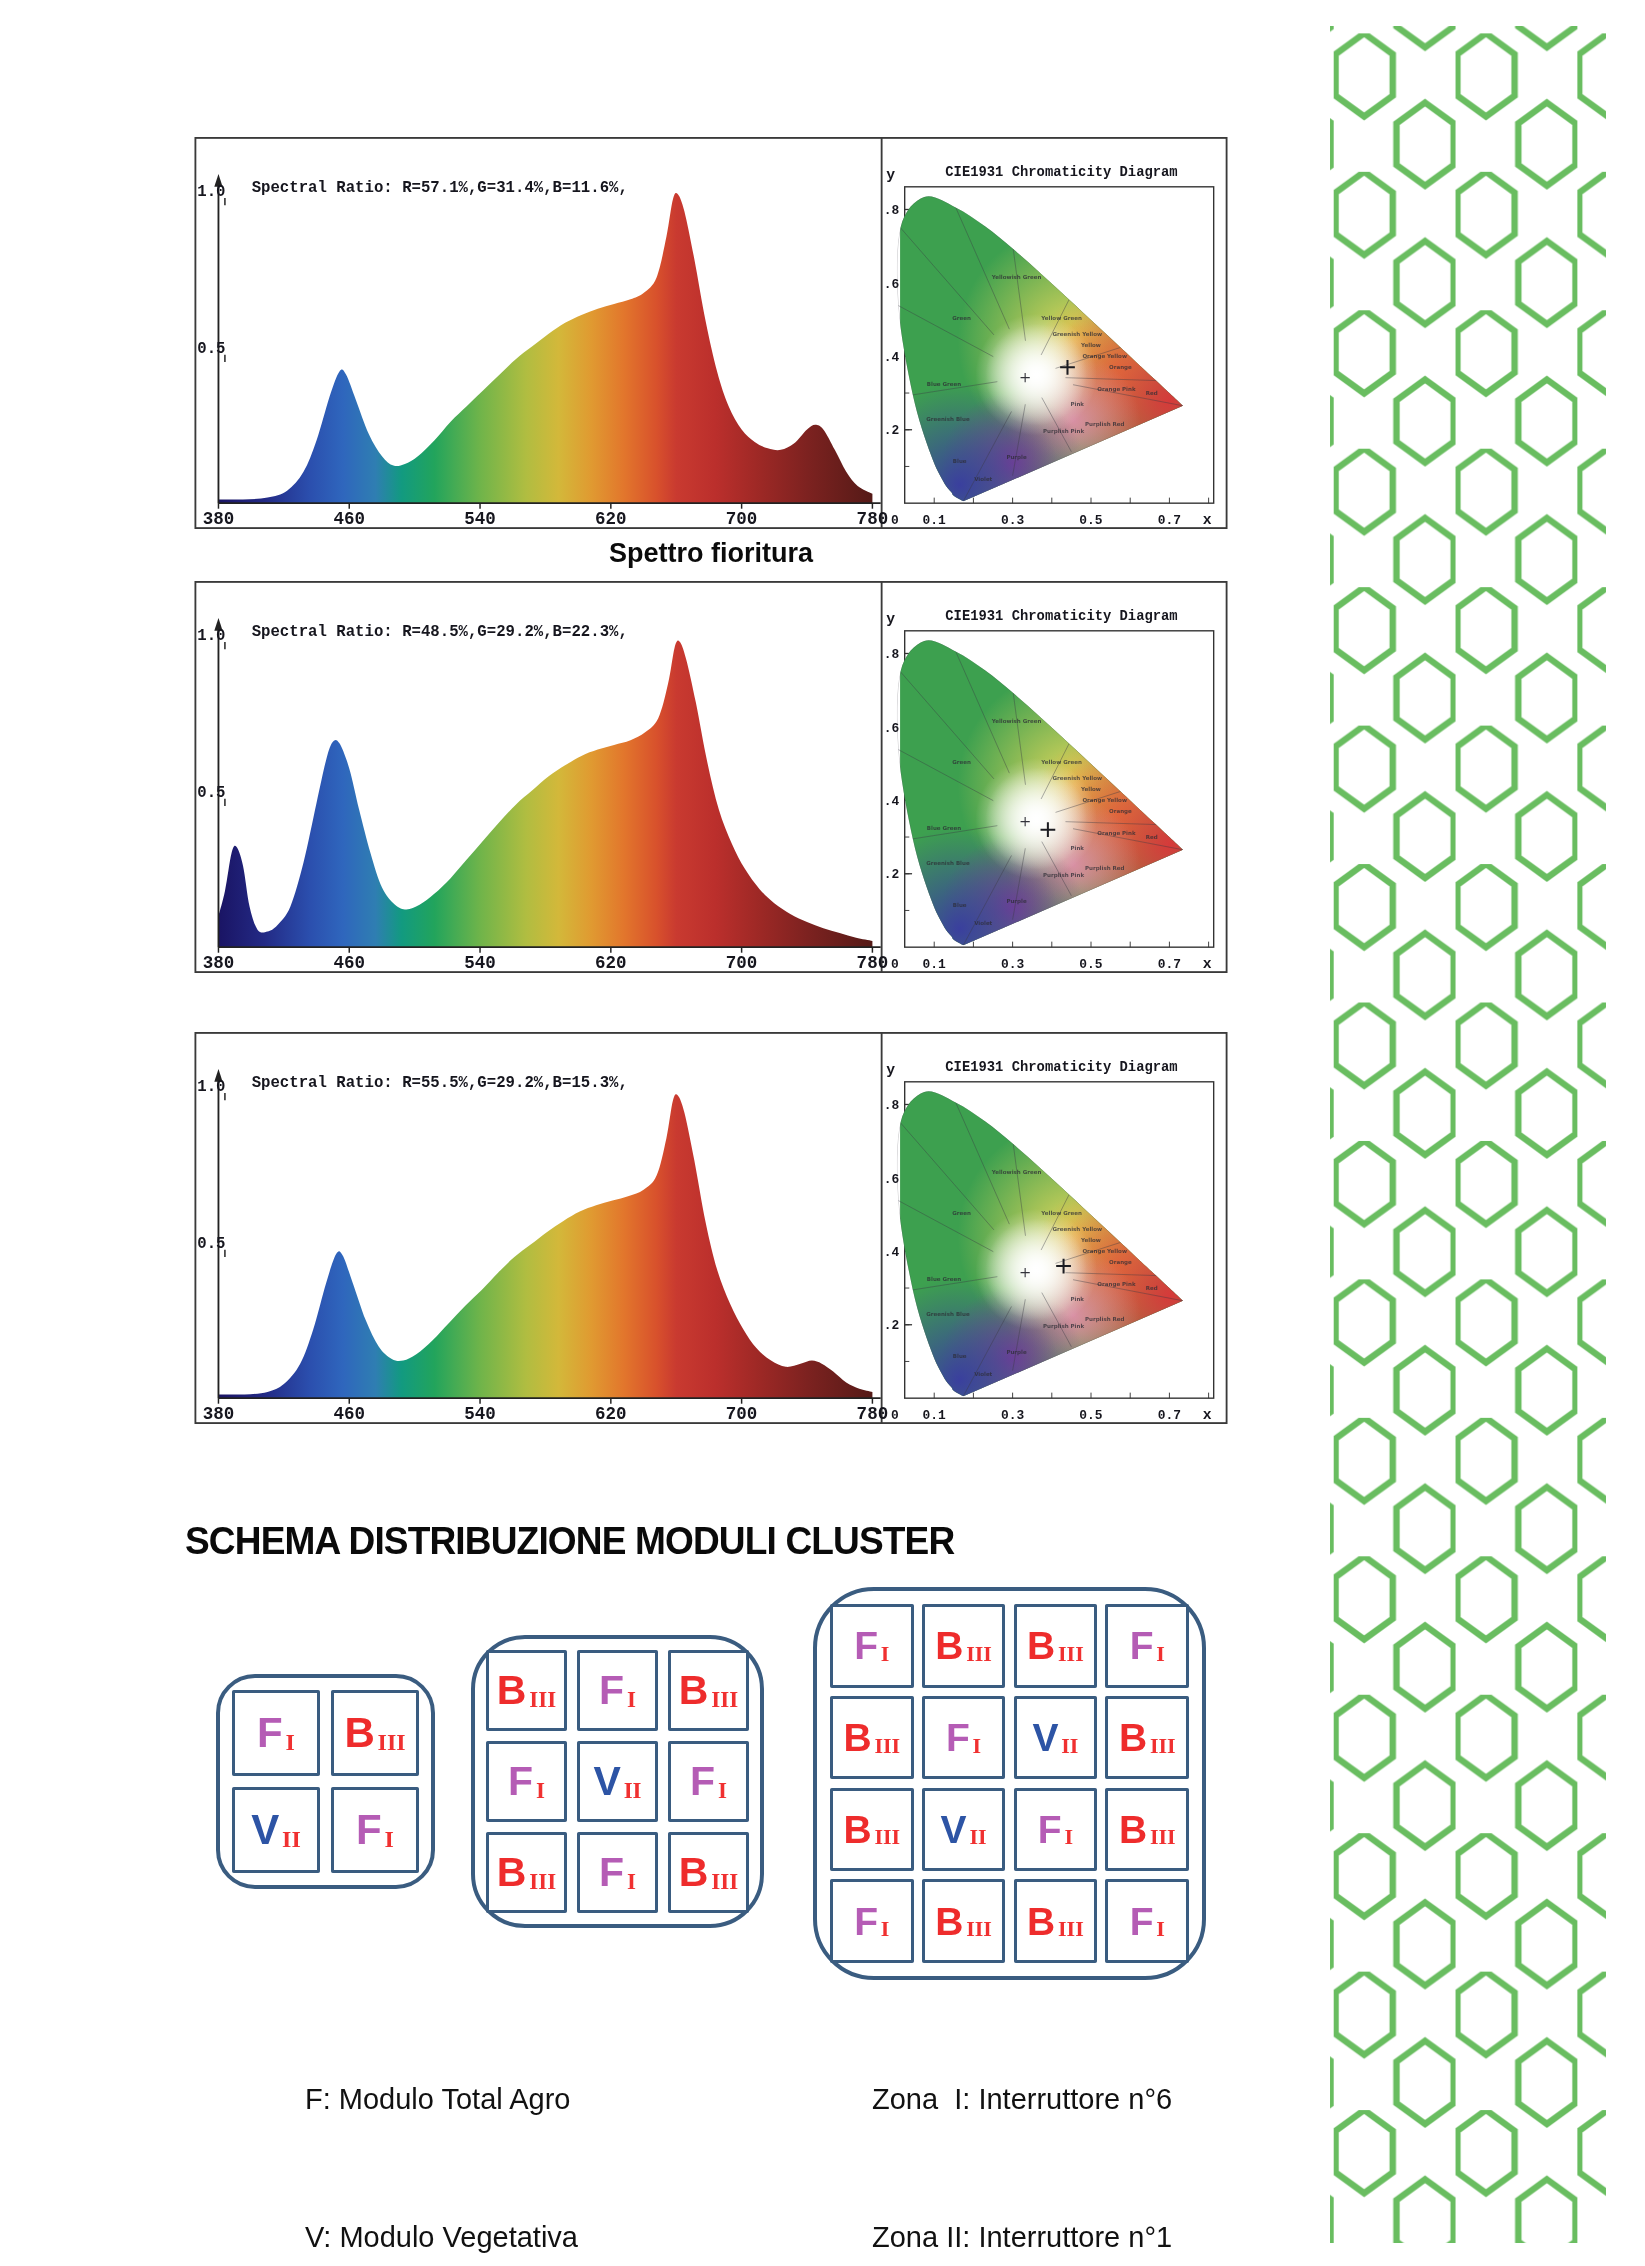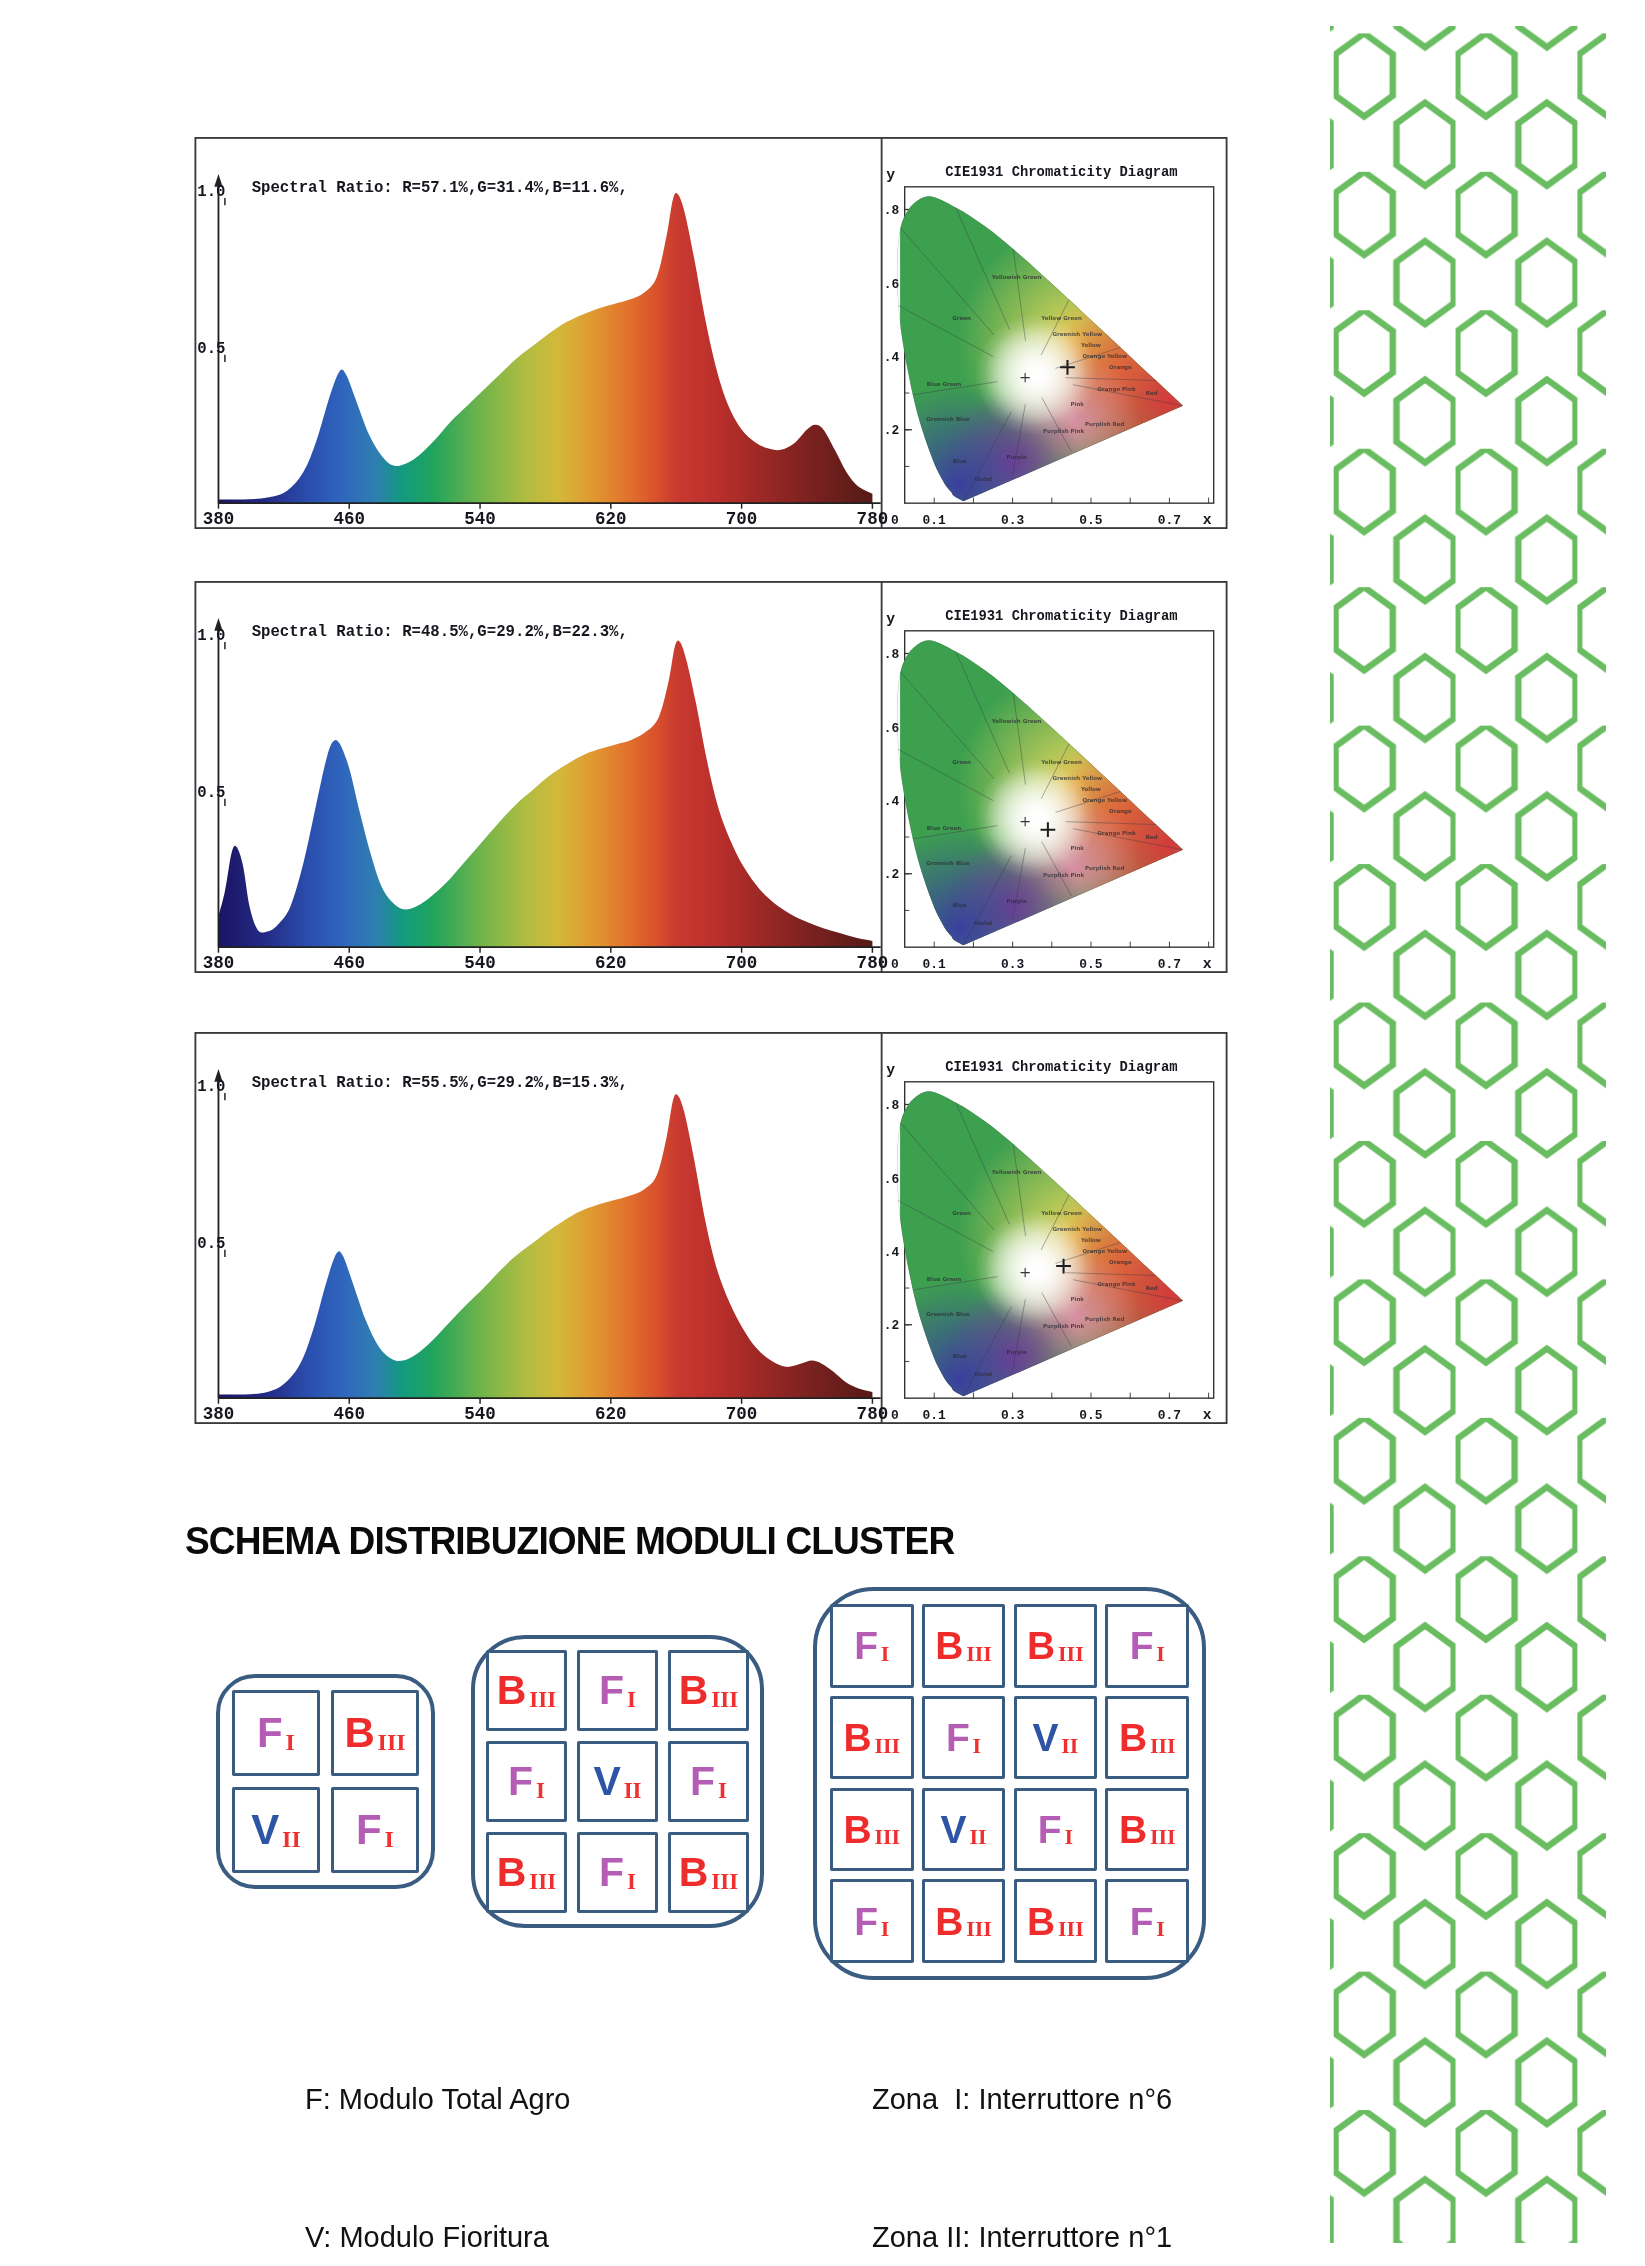--- a/index.html
+++ b/index.html
@@ -188,20 +188,21 @@
           <text x="942.25" y="321.38" font-size="6" text-anchor="middle" class="cie-lab">Purplish Pink</text>
           <text x="891.25" y="349.24" font-size="6" text-anchor="middle" class="cie-lab">Purple</text>
           <text x="855.125" y="373.12" font-size="6" text-anchor="middle" class="cie-lab">Violet</text>
           <text x="829.625" y="353.22" font-size="6" text-anchor="middle" class="cie-lab">Blue</text>
           <text x="816.875" y="307.45" font-size="6" text-anchor="middle" class="cie-lab">Greenish Blue</text>
           <text x="812.625" y="269.64" font-size="6" text-anchor="middle" class="cie-lab">Blue Green</text>
         </g>
         <path d="M895.6,260.884 h10 M900.6,255.88400000000001 v10" stroke="#33333b" stroke-width="1.2" fill="none"></path>
         <path d="M938.5,249.74 h16 M946.5,241.74 v16" stroke="#1d1d22" stroke-width="2.2" fill="none"></path>
       </svg></div>
+  <div class="chart-caption" style="top:538px">Spettro fioritura</div>
 
   <div class="chart-canvas" style="top:581px"><svg viewBox="0 0 1120 425" width="1034" height="392">
         <defs>
           <linearGradient id="sg1" gradientUnits="userSpaceOnUse" x1="26" y1="0" x2="735" y2="0">
             <stop offset="0%" stop-color="#1a1464"></stop>
             <stop offset="7.000000000000001%" stop-color="#232a85"></stop>
             <stop offset="14.000000000000002%" stop-color="#2b4fae"></stop>
             <stop offset="19%" stop-color="#2f66bd"></stop>
             <stop offset="24%" stop-color="#2f7eb2"></stop>
             <stop offset="28.000000000000004%" stop-color="#129a80"></stop>
@@ -634,21 +635,21 @@
         <span class="numeral" style="color: rgb(240, 48, 48);">III</span>
       </div>
       <div class="cell" style="border-color: rgb(58, 92, 128);">
         <span class="letter" style="color: rgb(181, 92, 181);">F</span>
         <span class="numeral" style="color: rgb(240, 48, 48);">I</span>
       </div>
     </div>
 
   <div class="legend-block legend-modules">
     <div>F: Modulo Total Agro</div>
-    <div>V: Modulo Fioritura</div>
+    <div>V: Modulo Vegetativa</div>
     
   </div>
   <div class="legend-block legend-zones">
     <div>Zona  I: Interruttore n°6</div>
     <div>Zona II: Interruttore n°1</div>
     
   </div>
 
   <div class="honeycomb">
     <svg width="276" height="2217" viewBox="0 0 299 2402">

